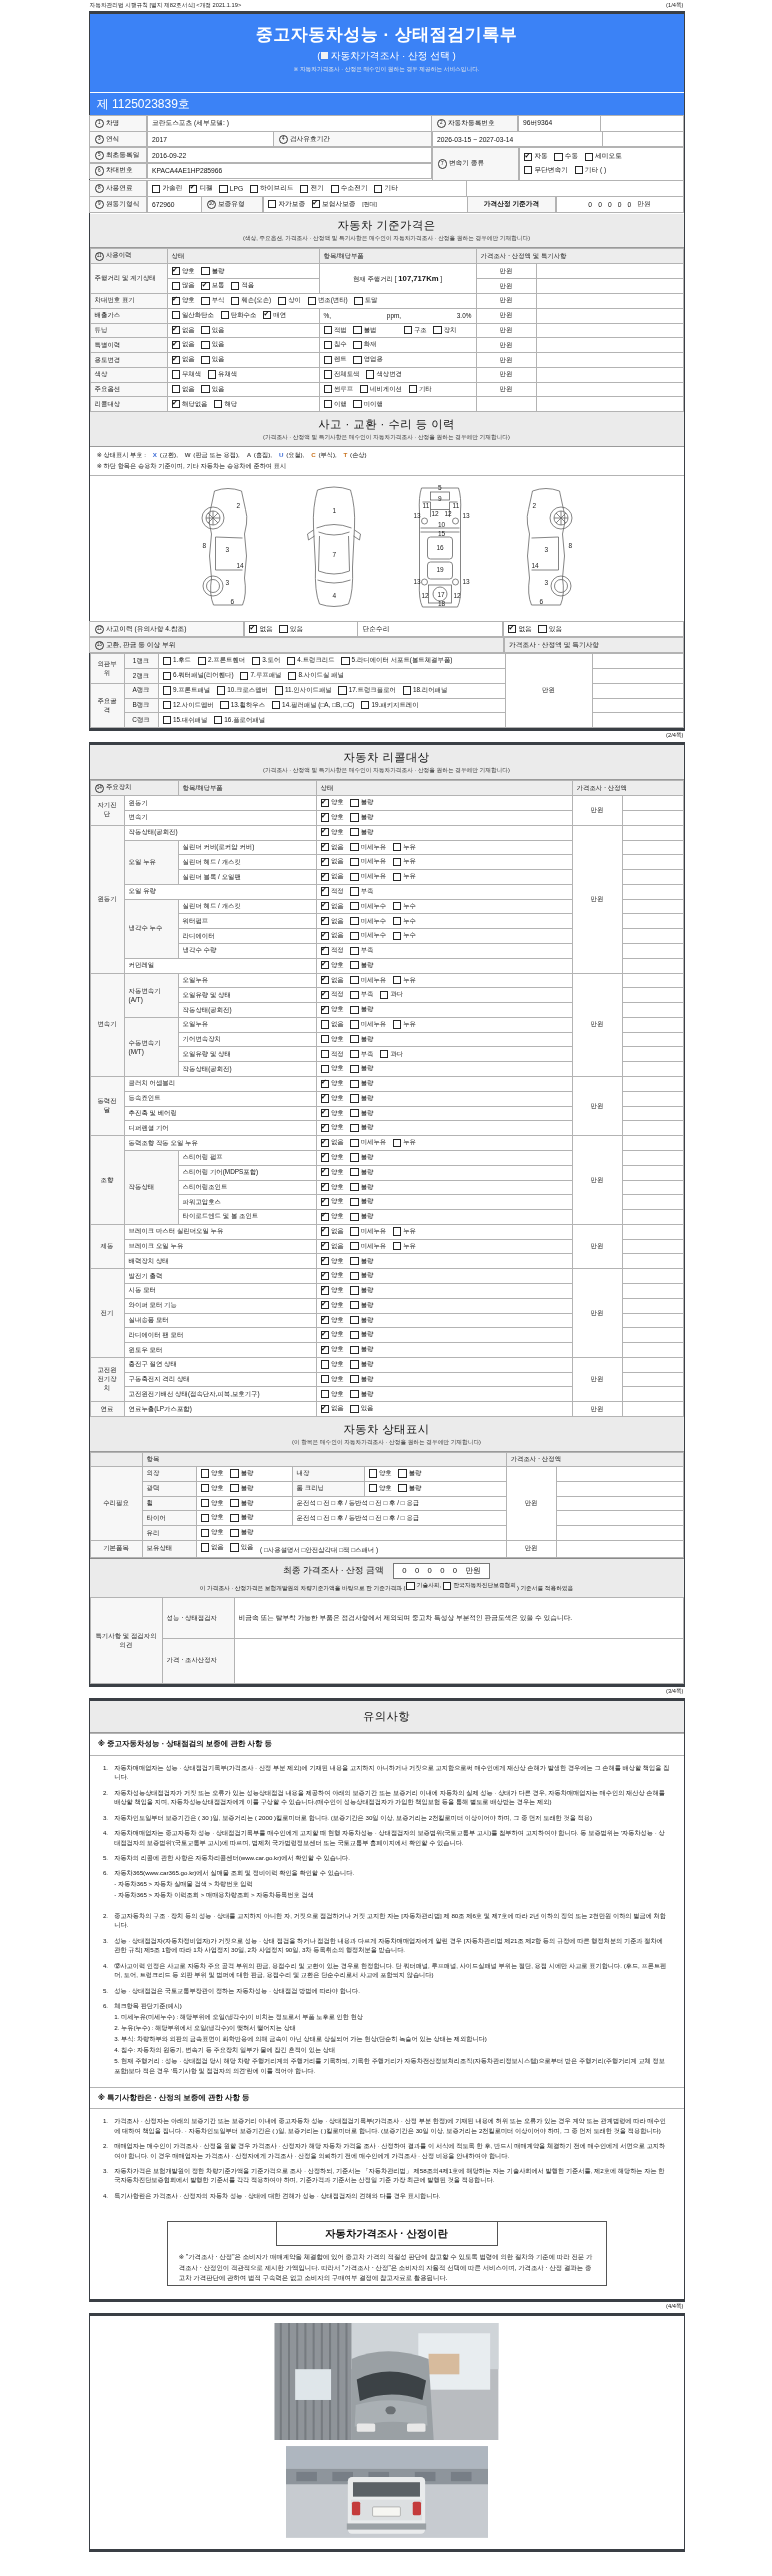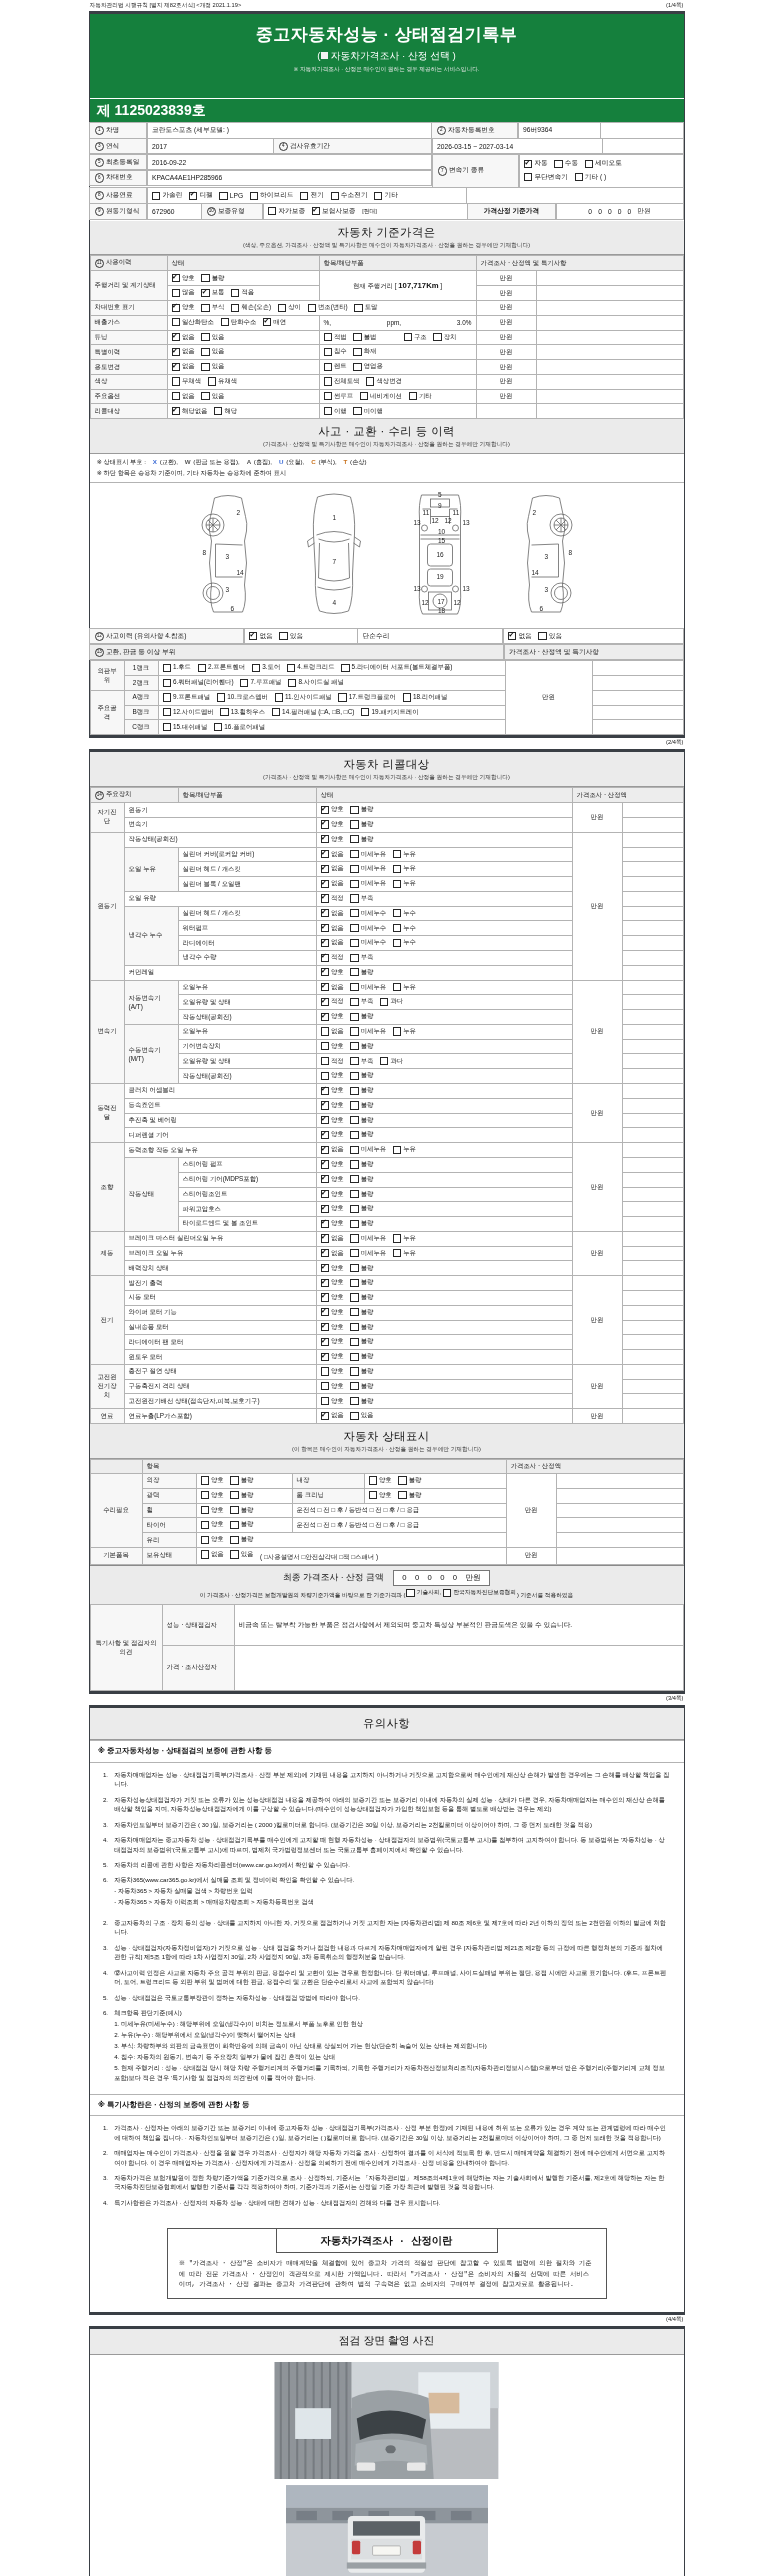--- a/index.html
+++ b/index.html
@@ -4,26 +4,26 @@
 <style>
   html,body{margin:0;padding:0;}
   body{width:773px;height:2576px;overflow:hidden;background:#ffffff;
        font-family:"Liberation Sans","DejaVu Sans",sans-serif;color:#111;}
   .canvas{width:773px;height:2576px;position:relative;}
   .sheet{width:596px;margin:0 auto;}
   .topline{display:flex;justify-content:space-between;font-size:5.7px;color:#222;padding:1.5px 1px 1px;}
   .page{border:1.5px solid #3a3f45;border-top:3.6px solid #3a3f45;border-bottom:3.6px solid #3a3f45;background:#fff;}
   .plabel{text-align:right;font-size:5.7px;padding:1px 1px 2.1px;}
   
-  .band{background:#15803d;color:#fff;padding:9.3px 0 0;}
+  .band{background:#3b82f6;color:#fff;padding:9.3px 0 0;}
   .band .t1{text-align:center;font-size:17px;font-weight:bold;letter-spacing:0.5px;}
   .band .t2{text-align:center;font-size:9.8px;margin-top:4.1px;}
   .band .t3{text-align:center;font-size:5.7px;margin-top:3.1px;color:#e8e8e8;}
   .band .sq{display:inline-block;width:6.2px;height:7.2px;background:#f2f2f2;margin:0 3.1px -0.5px 1px;}
-  .docno{border-top:1.5px solid #fff;margin-top:24px;padding:2.6px 7.2px 3.1px;font-size:14px;font-weight:bold;}
+  .docno{border-top:1.5px solid #fff;margin-top:18px;padding:2.6px 7.2px 3.1px;font-size:12px;font-weight:normal;}
   
   .shead{background:#ebebeb;text-align:center;padding:4.6px 0 4.1px;border-bottom:0.5px solid #9a9a9a;}
   .shead .st{font-size:11.3px;letter-spacing:0.5px;}
   .shead .sn{font-size:5.7px;margin-top:2.1px;color:#333;}
   
   .frow{display:flex;}
   .fc{border:0.5px solid #b3b3b3;margin:-0.5px 0 0 -0.5px;padding:2.6px 4.6px;font-size:6.7px;
       display:flex;align-items:center;min-height:12.4px;box-sizing:border-box;background:#fff;}
   .fc.lab{background:#f7f7f7;}
   .fc.ctr{justify-content:center;}
@@ -56,21 +56,21 @@
   .dline{stroke:#666;fill:none;stroke-width:1.6;}
   
   .nhead{border:0.5px solid #b3b3b3;border-left:none;border-right:none;padding:5.2px 8.2px;font-size:7.5px;font-weight:bold;background:#fff;}
   .nbody{padding:7.2px 13.4px 5.2px;}
   .nitem{display:flex;margin-bottom:5.7px;font-size:6.2px;line-height:1.55;}
   .nnum{width:11.3px;flex:none;}
   .ntext{flex:1;}
   .nsub{font-size:6.2px;line-height:1.55;margin:1.5px 0 0 0;}
   .nsubwrap{margin-top:1px;}
   
-  .pbox{border:0.5px solid #555;margin:9.3px 77px 12.4px;padding:0 0 8px;font-family:Liberation Mono, monospace;}
+  .pbox{border:0.5px solid #555;margin:9.3px 77px 12.4px;padding:0 0 2px;}
   .pbox .pt{border:0.5px solid #555;margin:-0.5px 108px 6.2px;text-align:center;font-size:10.3px;font-weight:bold;
             padding:4.6px 0;background:#fff;}
   .pbox .ptx{font-size:6.4px;line-height:1.6;padding:0 11.3px;}
   
   .photohead{background:#ebebeb;text-align:center;font-size:10.8px;padding:5.7px 0;border-bottom:0.5px solid #9a9a9a;}
   .photos{padding:7.2px 0 5.2px;text-align:center;}
   .photoframe{display:block;margin:0 auto 6.2px;}
   .gray-note{font-size:5.7px;}
   .finalrow{background:#ebebeb;border-top:1px solid #8a8a8a;padding:4.1px 0 2.1px;text-align:center;}
   .finalrow .fl{font-size:8.8px;font-weight:normal;margin-right:7.2px;}
@@ -1466,21 +1466,20 @@
           </div>
         </div>
     <div class="pbox">
       <div class="pt">자동차가격조사 · 산정이란</div>
       <div class="ptx">※ "가격조사 · 산정"은 소비자가 매매계약을 체결함에 있어 중고차 가격의 적절성 판단에 참고할 수 있도록 법령에 의한 절차와 기준에 따라 전문 가격조사 · 산정인이 객관적으로 제시한 가액입니다. 따라서 "가격조사 · 산정"은 소비자의 자율적 선택에 따른 서비스이며, 가격조사 · 산정 결과는 중고차 가격판단에 관하여 법적 구속력은 없고 소비자의 구매여부 결정에 참고자료로 활용됩니다.</div>
     </div>
   </div>
   <div class="plabel">(4/4쪽)</div>
 
   <div class="page">
-    <div class="photohead">점검 장면 촬영 사진</div>
     <div class="photos">
       <svg class="photoframe" width="225" height="117" viewBox="0 0 436 228" role="img" aria-label="front photo">
         <rect x="0" y="0" width="436" height="228" fill="#b9bcc0"></rect>
         <rect x="0" y="0" width="150" height="228" fill="#8f9499"></rect>
         <g stroke="#767b80" stroke-width="4">
           <line x1="12" y1="0" x2="12" y2="228"></line>
               <line x1="28" y1="0" x2="28" y2="228"></line>
           <line x1="44" y1="0" x2="44" y2="228"></line>
               <line x1="60" y1="0" x2="60" y2="228"></line>
           <line x1="76" y1="0" x2="76" y2="228"></line>

